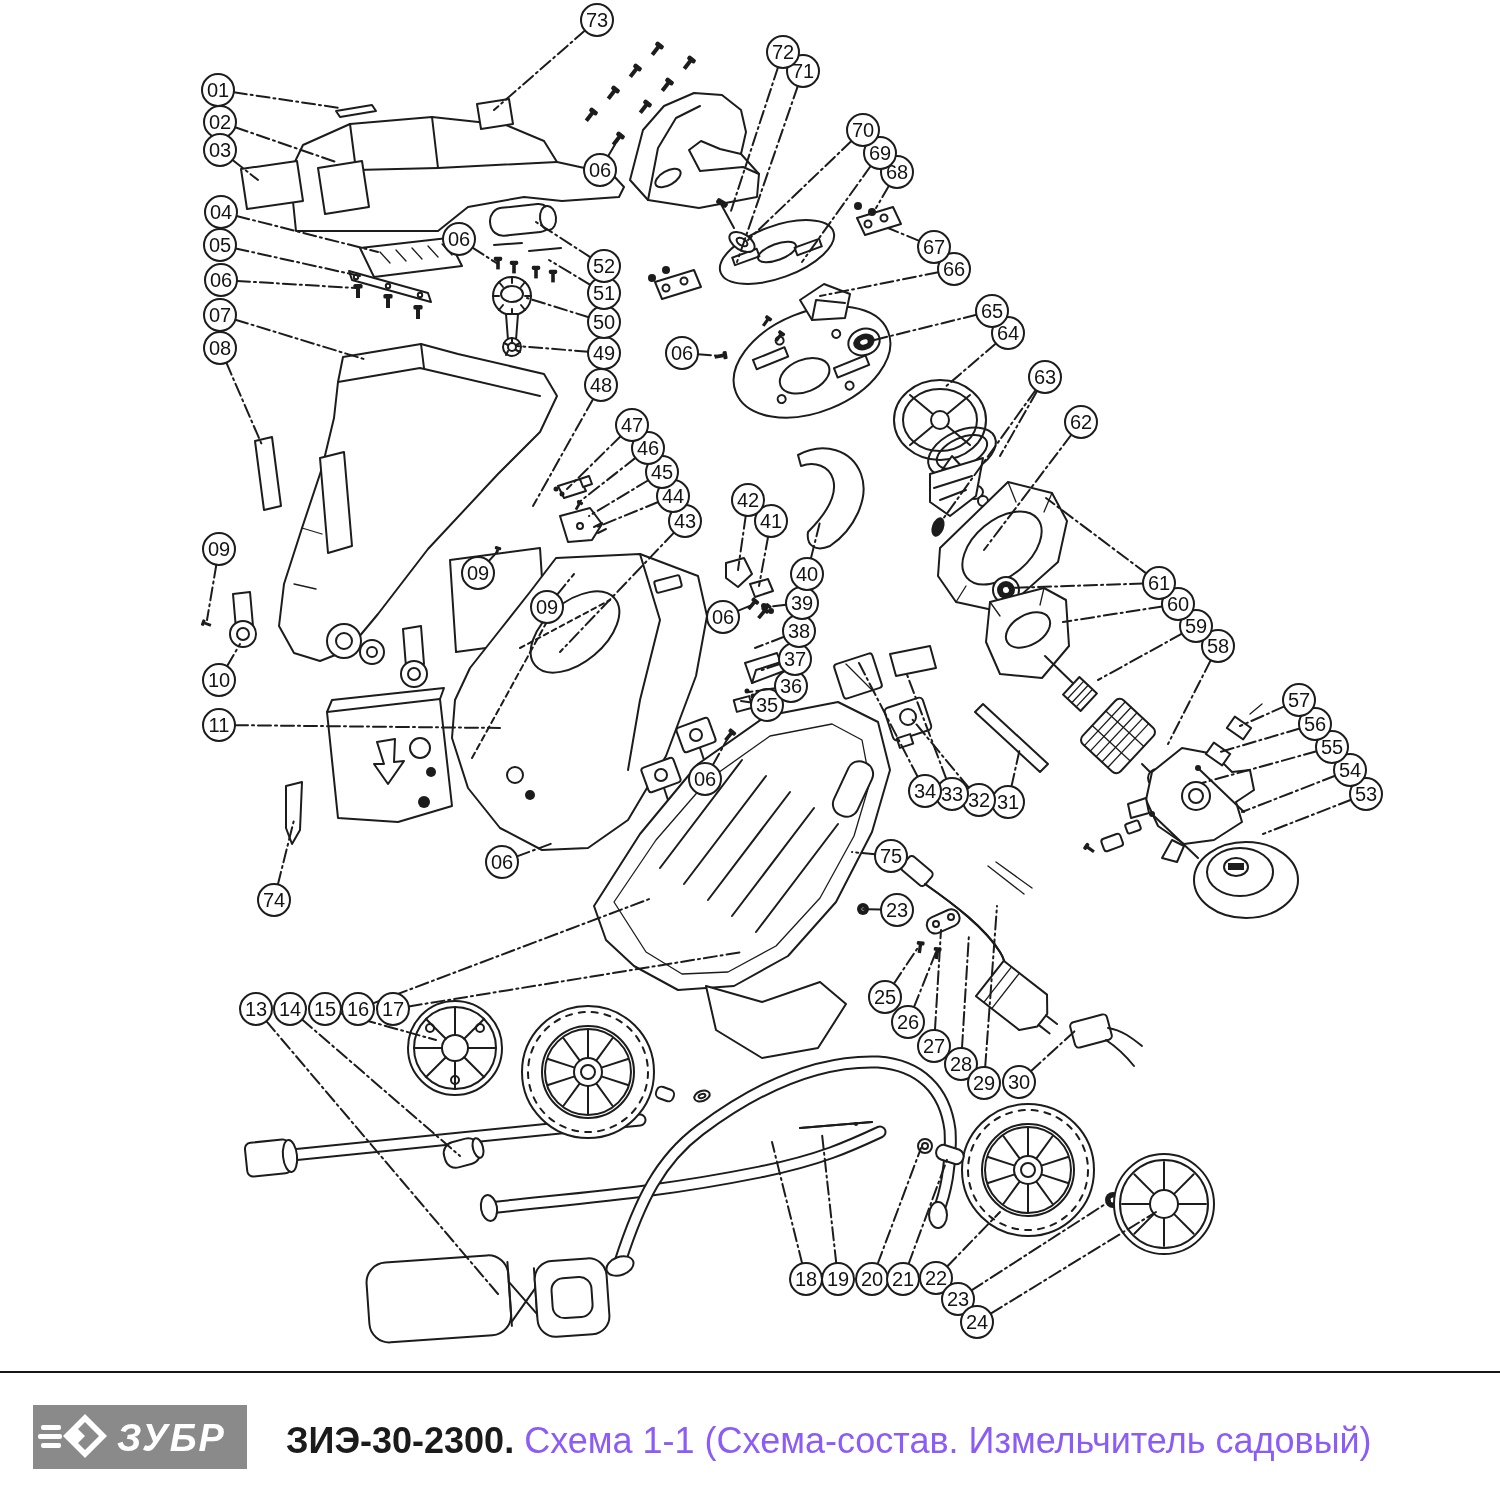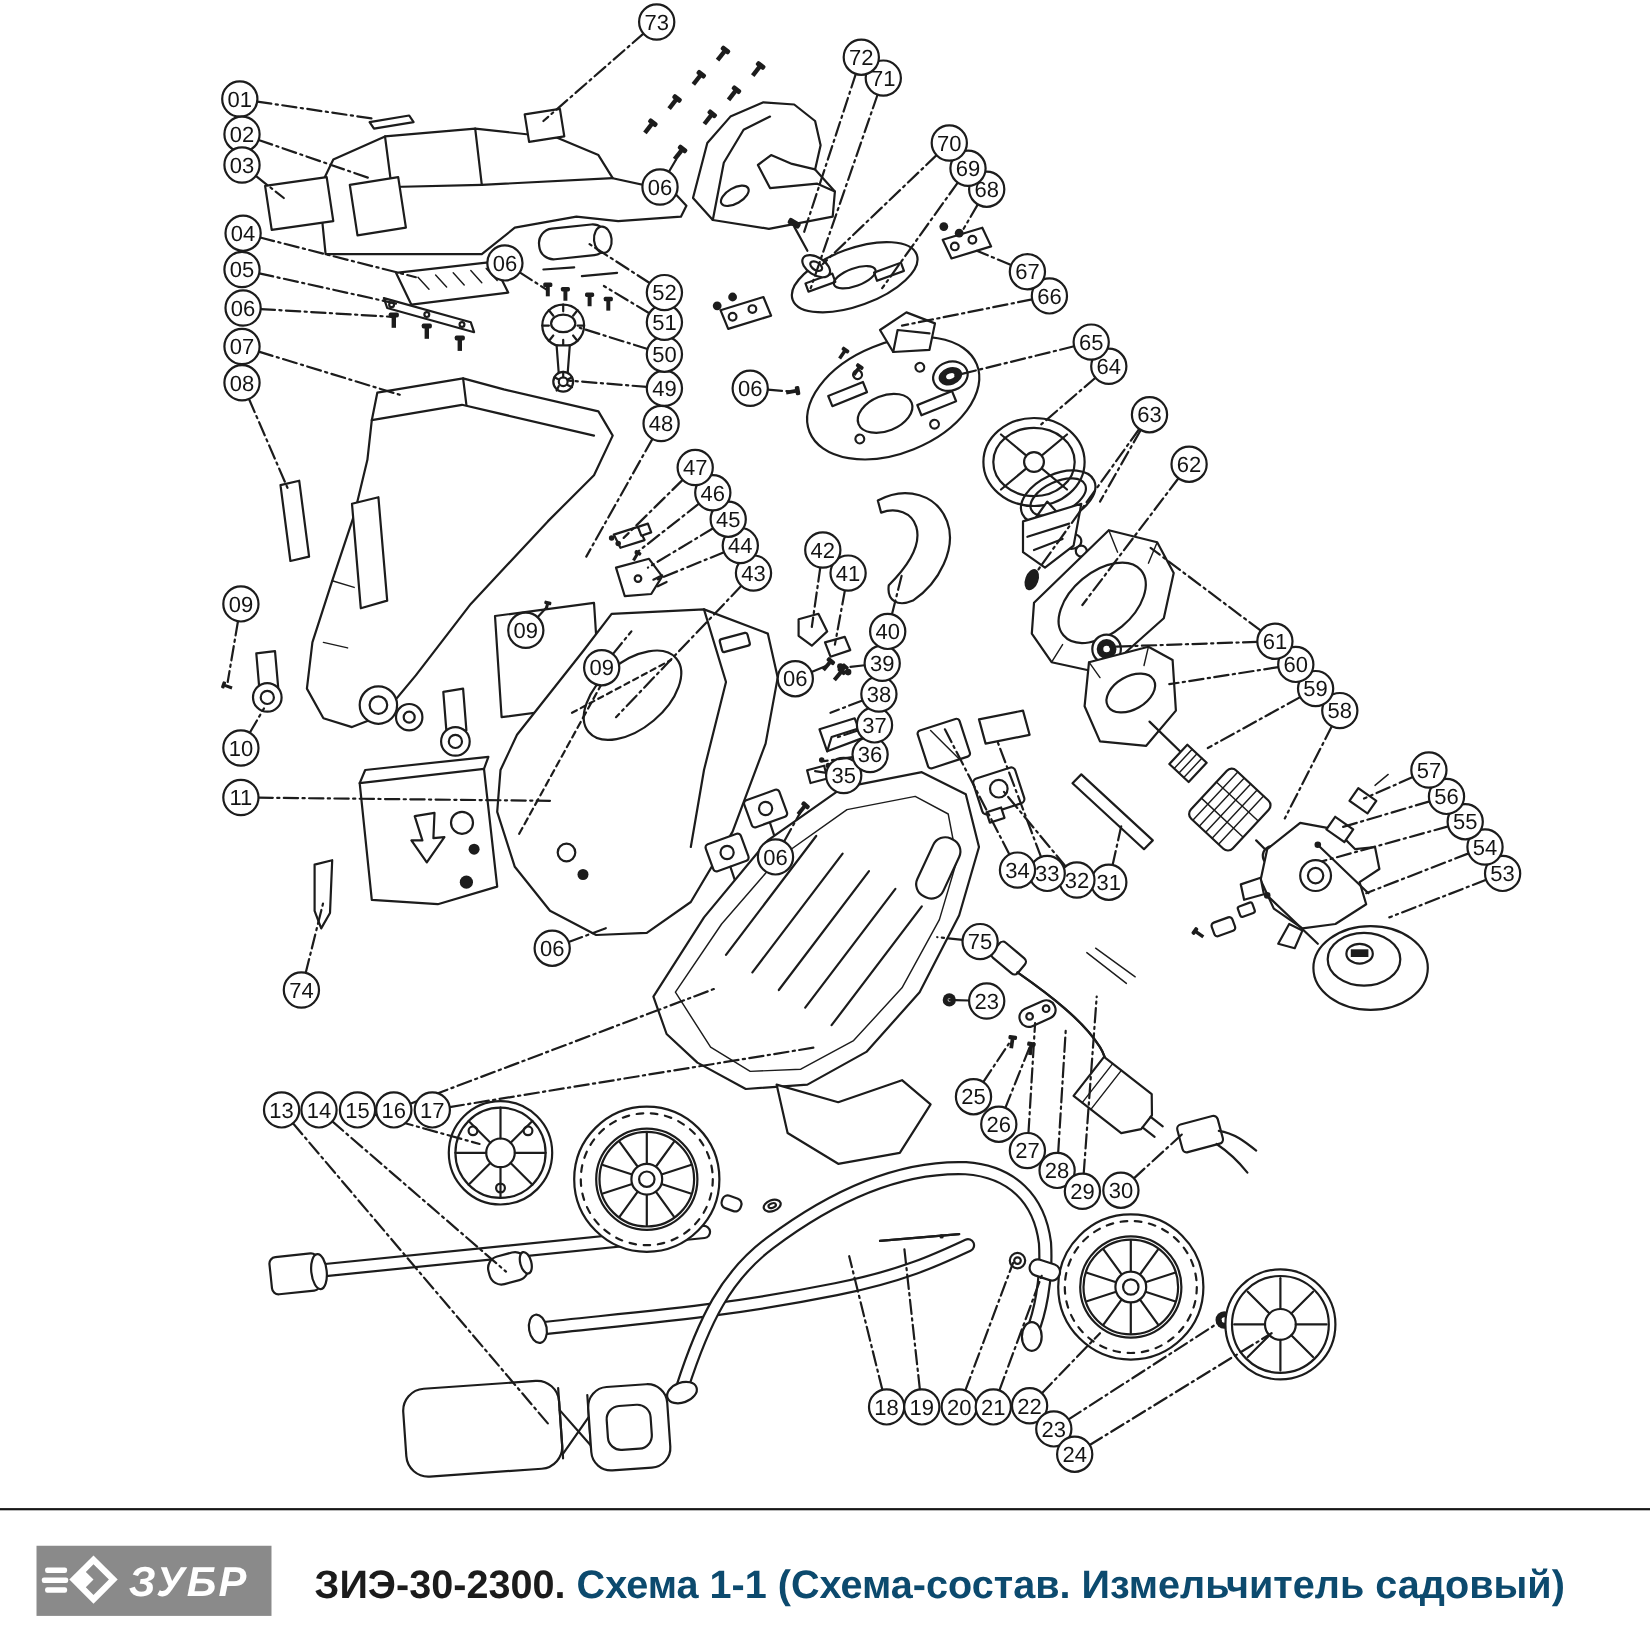--- a/index.html
+++ b/index.html
@@ -17,21 +17,21 @@
   #diagram .hair{stroke-width:1.3;}
   .leader{stroke:#3c3c3c;stroke-width:1.3;fill:none;stroke-dasharray:13 4 2 4;}
   .co-circle{fill:#fff;stroke:#262626;stroke-width:2.4;}
   .co-text{fill:#141414;font:20px "Liberation Sans",sans-serif;text-anchor:middle;}
   
   .rule{position:absolute;left:0;top:1371px;width:1500px;height:2px;background:#161616;}
   .logo{position:absolute;left:33px;top:1405px;width:234px;height:64px;display:flex;
         align-items:center;}
   .title{position:absolute;left:286px;top:1420px;font-size:36px;color:#1b1b1b;white-space:nowrap;}
   .title .model{font-weight:bold;}
-  .title .sub{font-weight:bold;color:#0c4a6e;}
+  .title .sub{font-weight:normal;color:#8b5cf6;}
 </style>
 </head>
 <body>
 
 <div class="canvas">
 
 <svg id="diagram" width="1500" height="1372" viewBox="0 0 1500 1372">
   <defs>
     <g id="scr">
           <rect x="-4.6" y="-8" width="9.2" height="4.6" rx="1.6" class="dk"></rect>

